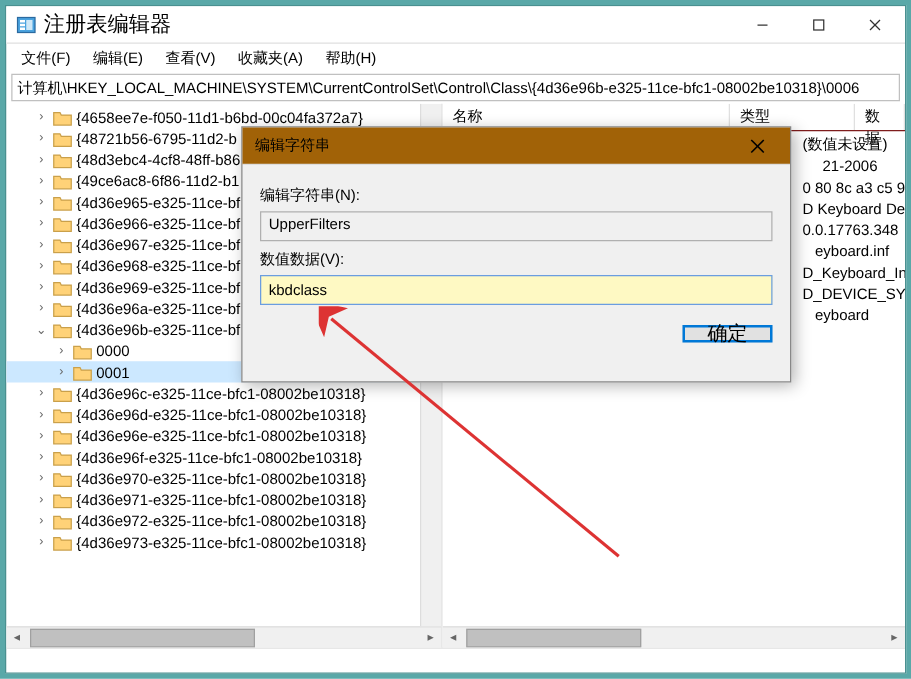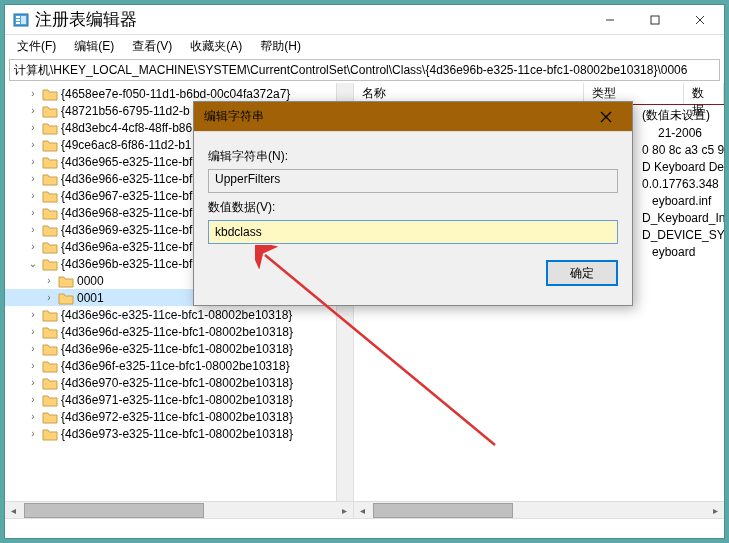--- a/index.html
+++ b/index.html
@@ -37,21 +37,21 @@
 
 .dialog { position: absolute; left: 188px; top: 96px; width: 440px; height: 205px; background: #f0f0f0; border: 1px solid #888; box-shadow: 3px 3px 12px rgba(0,0,0,0.3); z-index: 10; }
 .dialog-title { height: 30px; background: #a16207; display: flex; align-items: center; padding: 0 10px; border-bottom: 1px solid #ddd; }
 .dialog-title .txt { flex: 1; font-size: 12px; }
 .dialog-title .close { width: 32px; height: 30px; display: flex; align-items: center; justify-content: center; font-size: 14px; }
 .dialog-body { padding: 10px 14px; }
 .dialog-body .lbl { font-size: 12px; margin-bottom: 4px; margin-top: 6px; }
 .dialog-body .ro-field { border: 1px solid #b0b0b0; background: #f0f0f0; height: 24px; padding: 2px 6px; font-size: 12px; display: flex; align-items: flex-start; }
 .dialog-body .input-field { border: 1px solid #6a9de0; background: #fef9c3; height: 24px; padding: 2px 6px; font-size: 12px; width: 100%; font-family: inherit; outline: none; }
 .dialog-btns { display: flex; justify-content: flex-end; gap: 8px; padding: 6px 14px 10px; }
-.dialog-btn { width: 72px; height: 26px; border: 1px solid #888; background: #e1e1e1; font-size: 12px; display: flex; align-items: center; justify-content: center; }
+.dialog-btn { width: 72px; height: 14px; border: 1px solid #888; background: #e1e1e1; font-size: 16px; display: flex; align-items: center; justify-content: center; }
 .dialog-btn.primary { border: 2px solid #0078d7; }
 
 
 .arrow-anno { position: absolute; left: 250px; top: 240px; pointer-events: none; z-index: 20; }
 
 
 .folder svg { width: 100%; height: 100%; display: block; }
 .regicon svg { width: 100%; height: 100%; display: block; }
 </style>
 </head>

